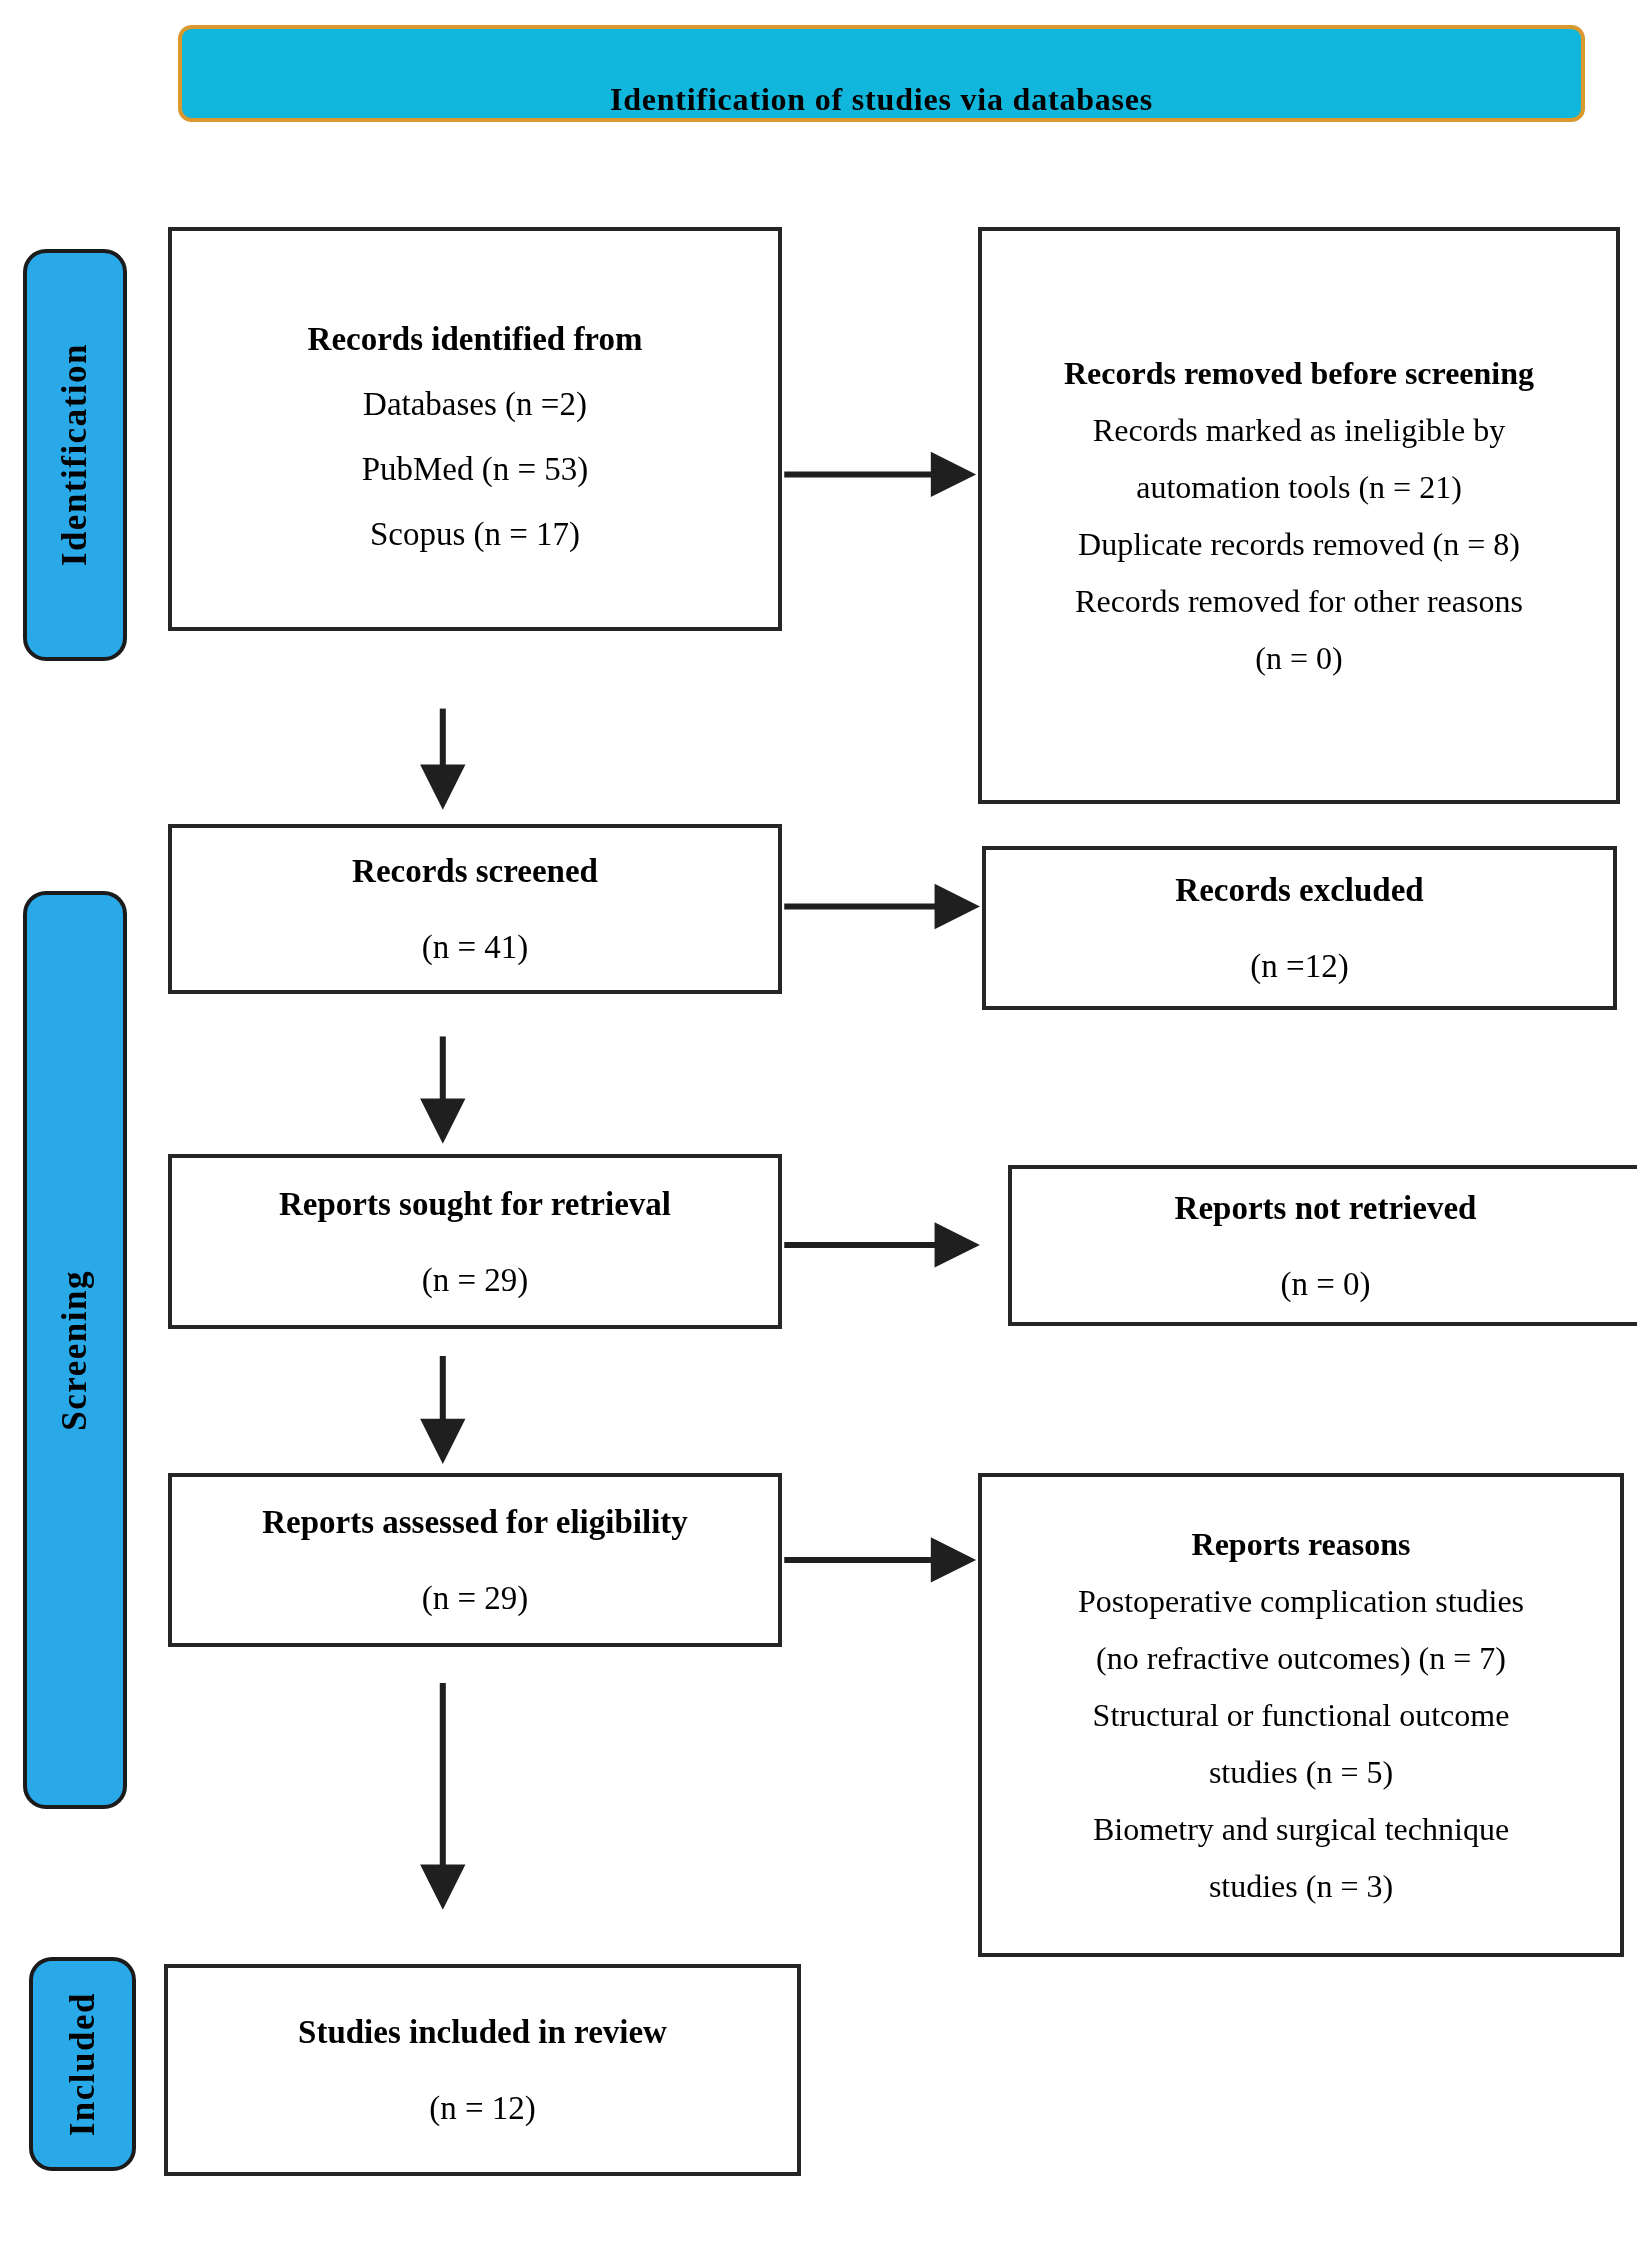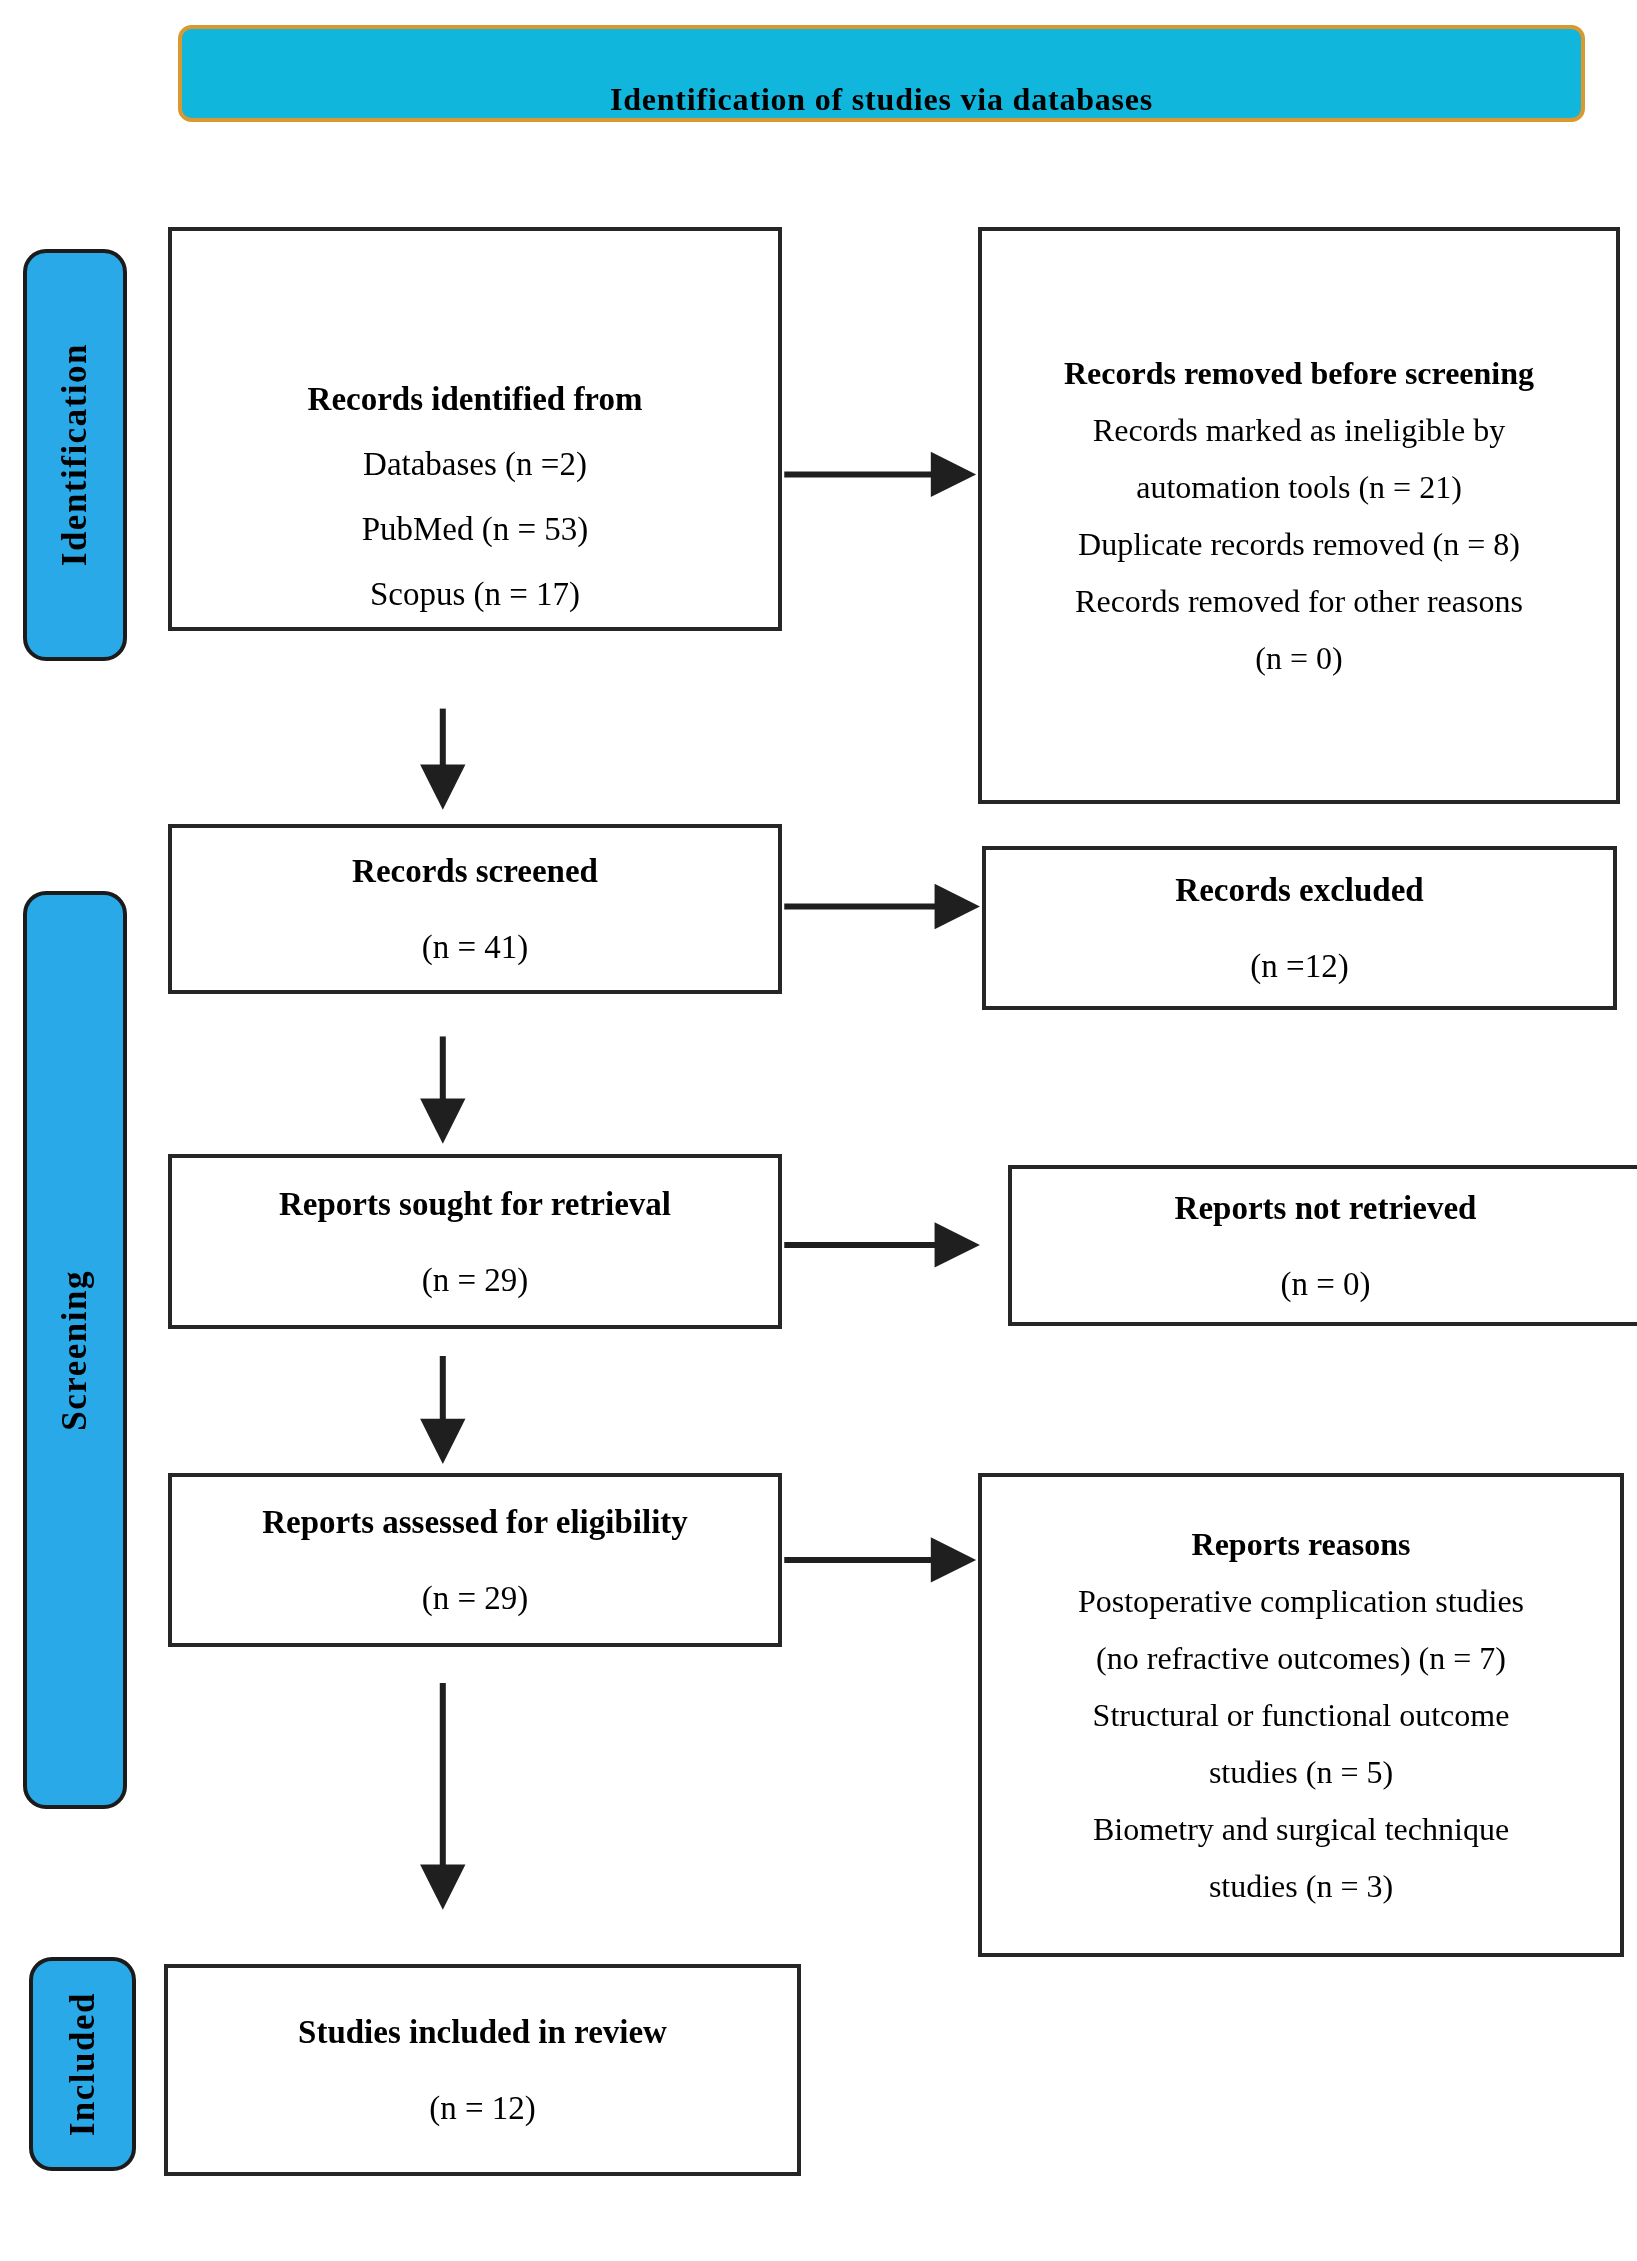--- a/index.html
+++ b/index.html
@@ -54,21 +54,21 @@
     box-sizing: border-box;
     display: flex; flex-direction: column;
     align-items: center; justify-content: center;
     text-align: center;
   }
   .fbox .line { font-size: 33px; line-height: 76px; white-space: nowrap; }
   .fbox .title { font-weight: bold; }
   .fbox.dense .line { font-size: 32px; line-height: 57px; }
 
   #box-records-identified   { left: 168px;  top: 227px;  width: 614px; height: 404px;
-                              justify-content: flex-end; padding-top: 16px; }
+                              justify-content: center; padding-top: 16px; }
   #box-records-identified .line { line-height: 65px; }
   #box-records-removed      { left: 978px; top: 227px;  width: 642px; height: 577px; }
   #box-records-screened     { left: 168px;  top: 824px; width: 614px; height: 170px; }
   #box-records-excluded     { left: 982px; top: 826px; width: 635px; height: 164px; margin-top: 20px; }
   #box-reports-sought       { left: 168px;  top: 1154px; width: 614px; height: 175px; }
   #box-reports-not-retrieved{ left: 1008px; top: 1165px; width: 635px; height: 161px; }
   #box-reports-assessed     { left: 168px;  top: 1473px; width: 614px; height: 174px; }
   #box-reports-excluded     { left: 978px; top: 1473px; width: 646px; height: 484px; }
   #box-studies-included     { left: 164px;  top: 1964px; width: 637px; height: 212px; }
 

